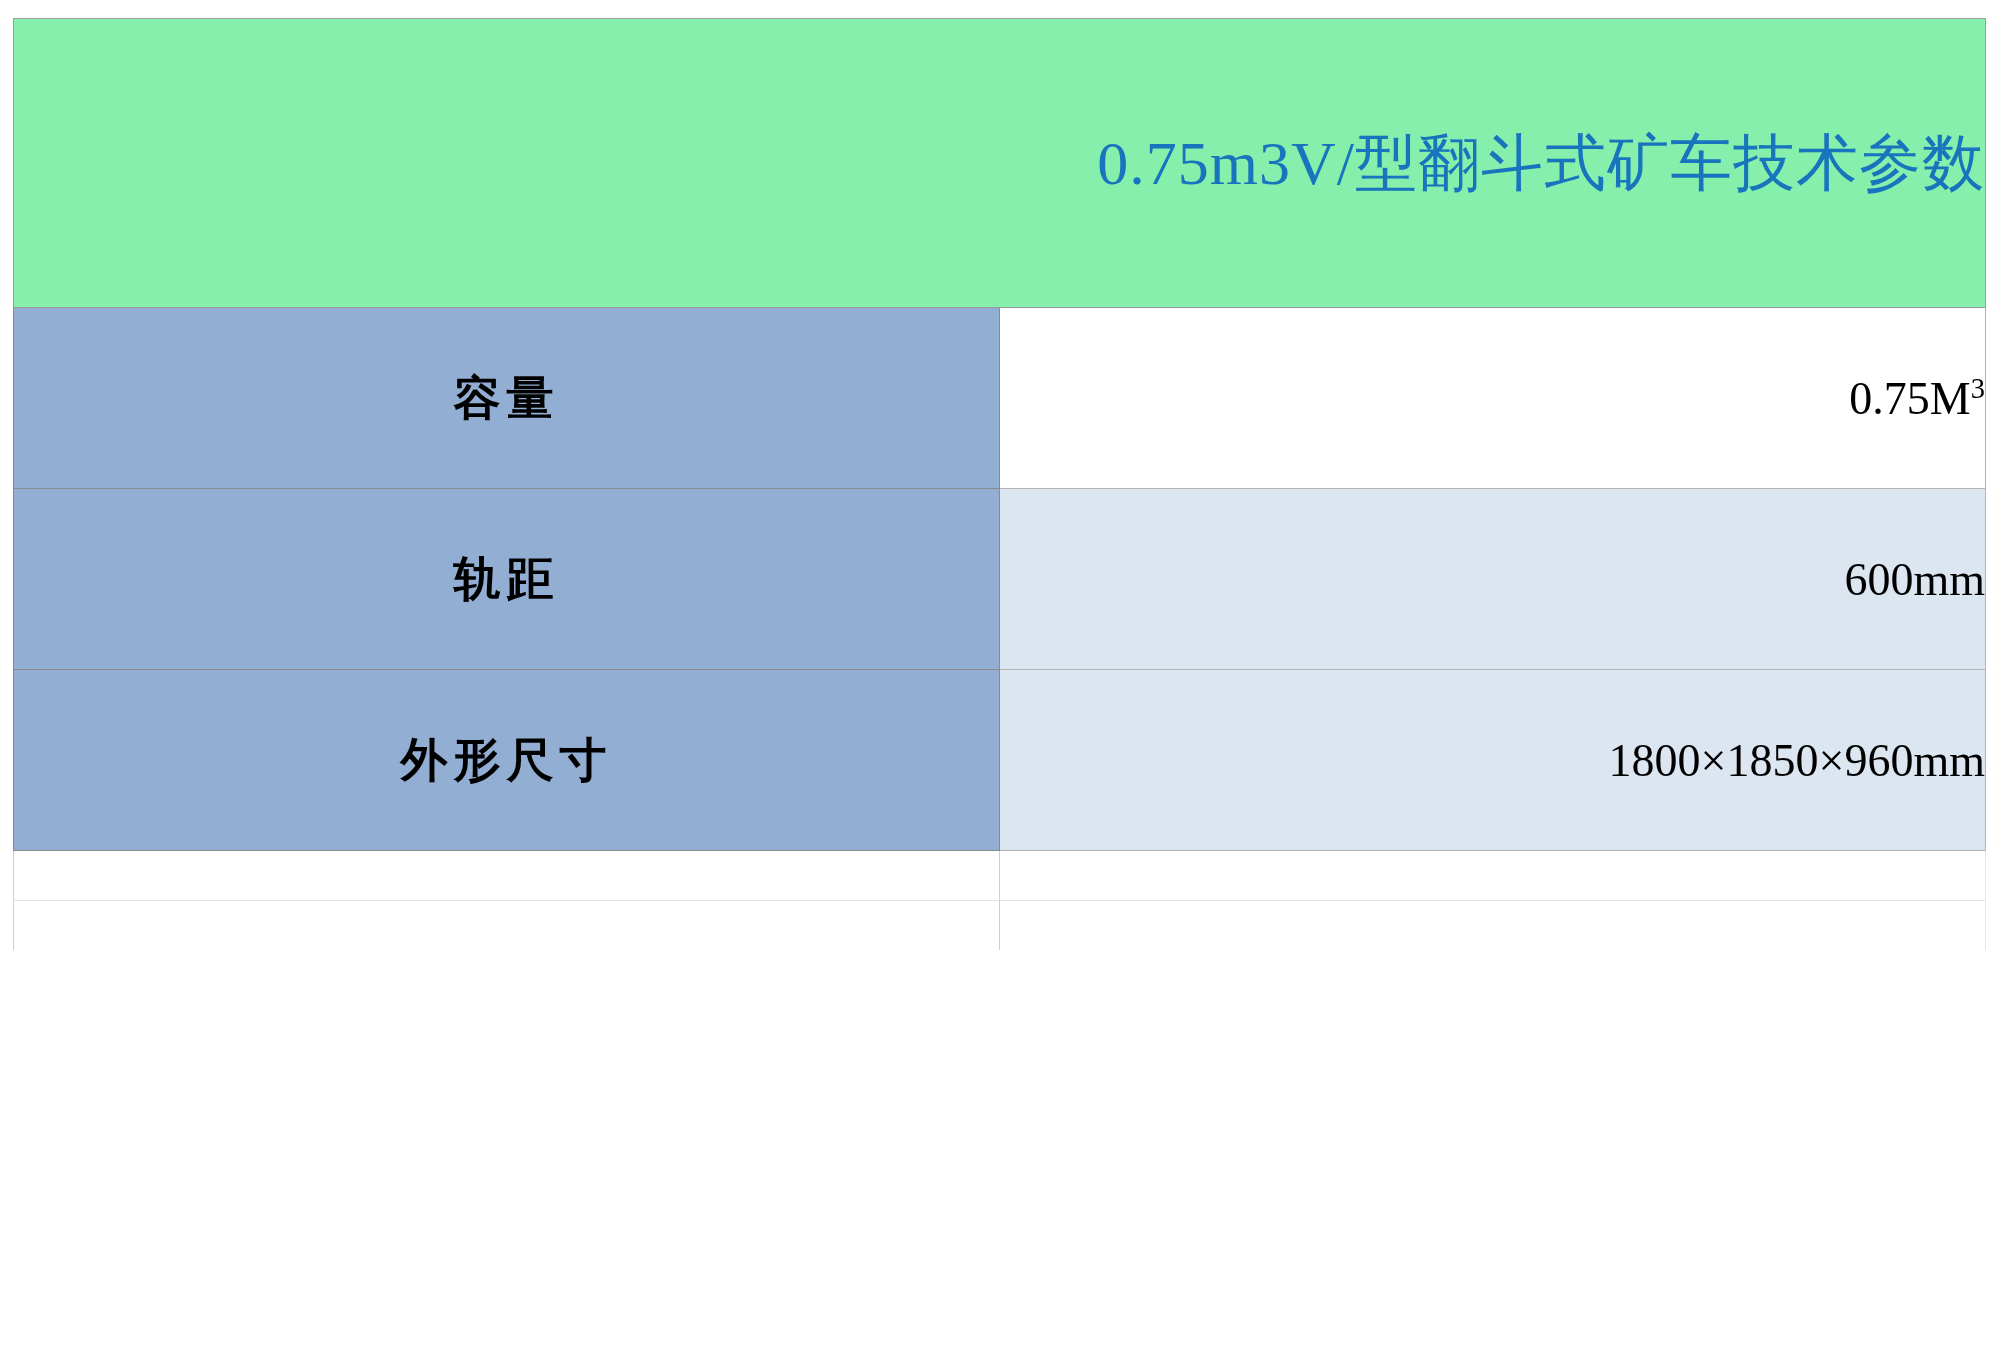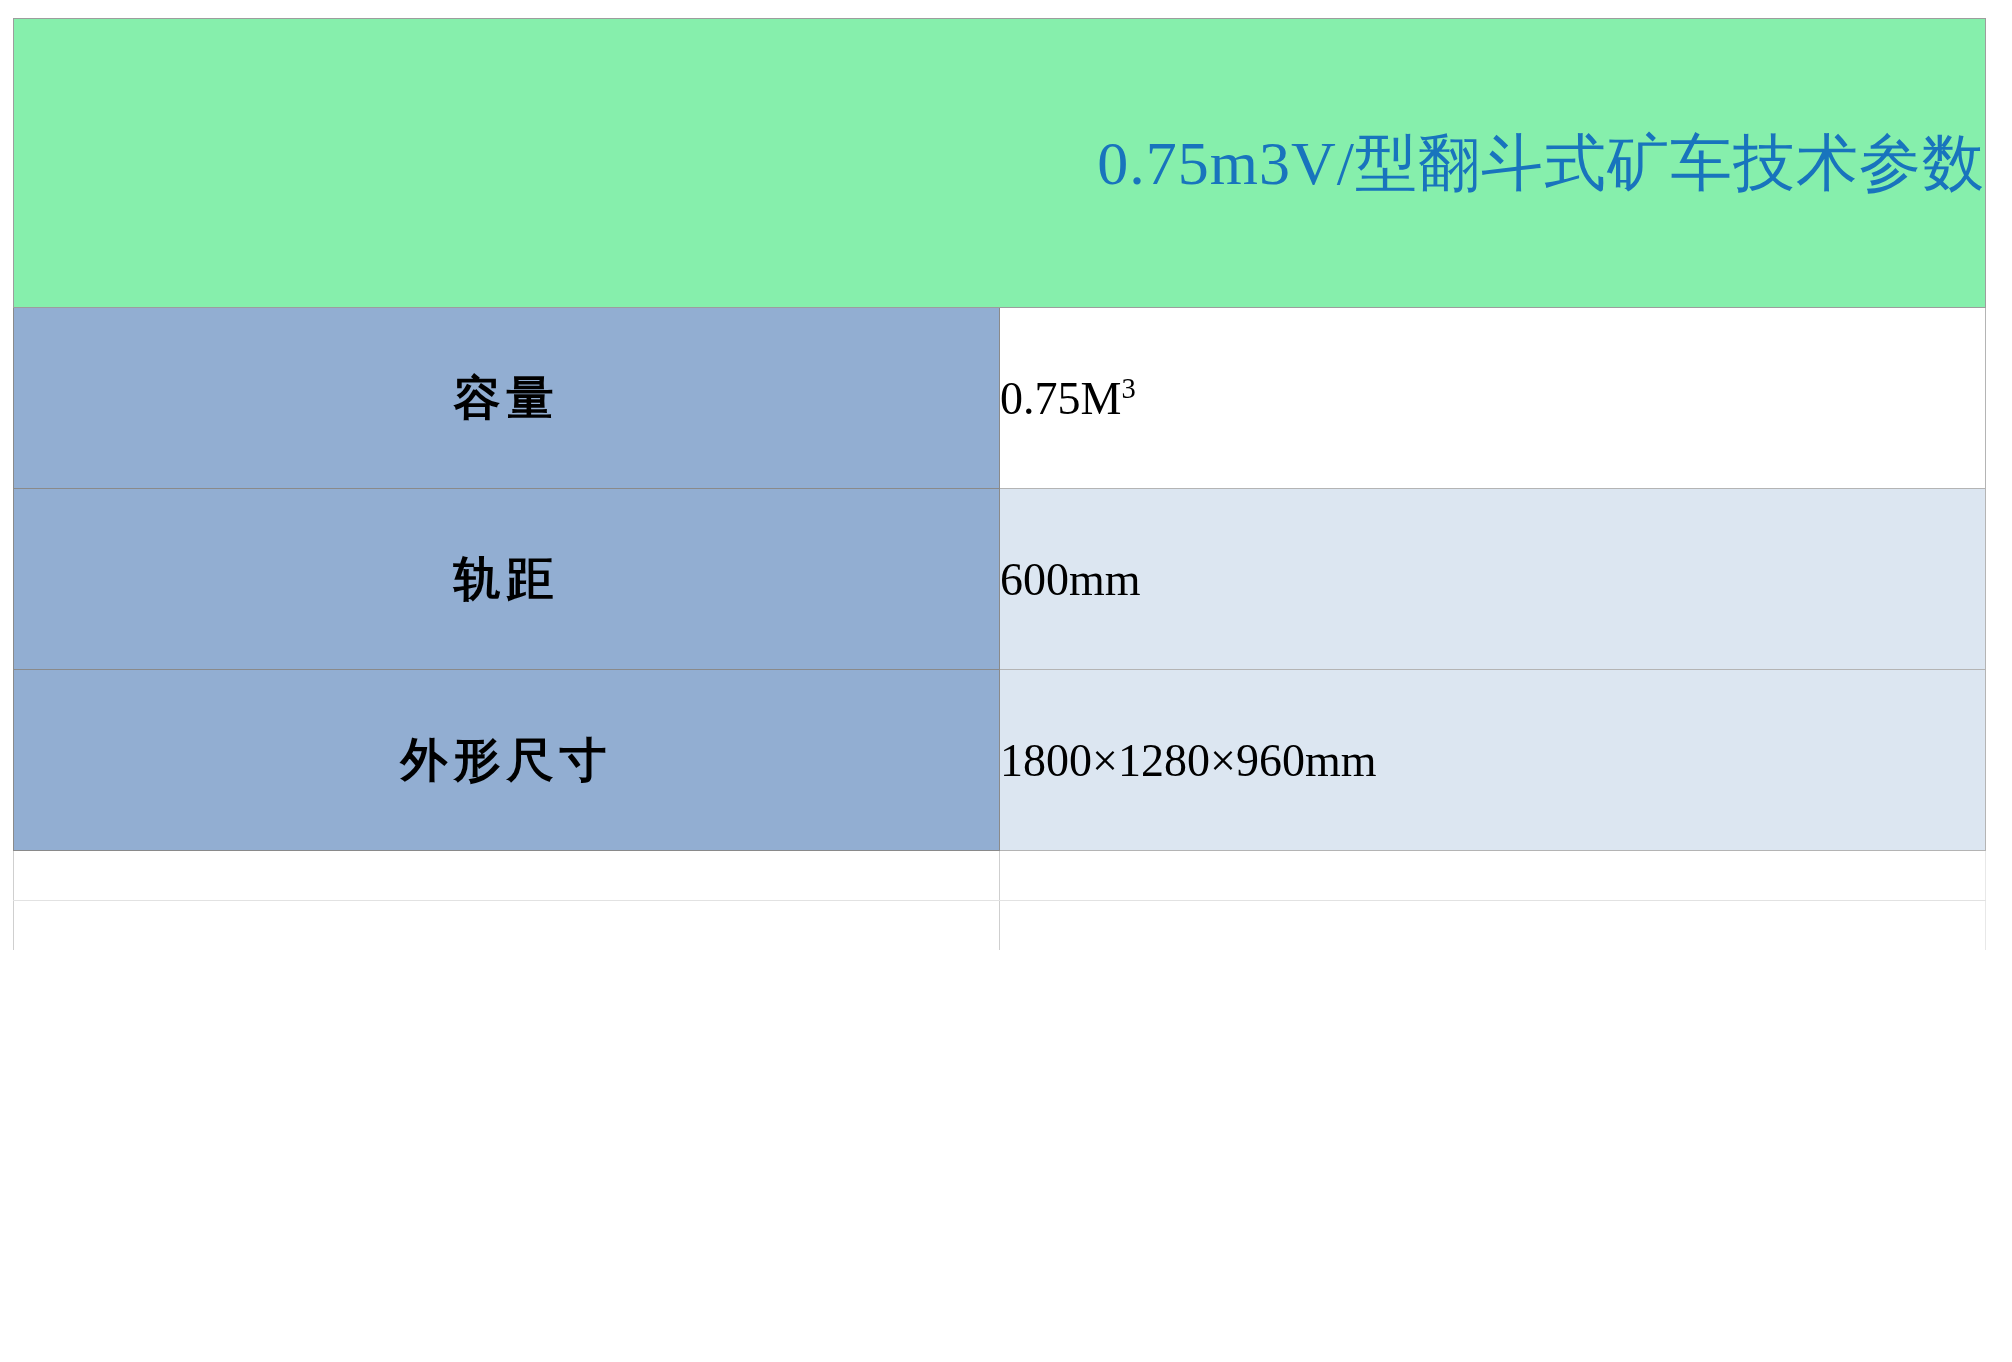--- a/index.html
+++ b/index.html
@@ -65,21 +65,21 @@
     text-align: center;
     font-size: 47px;
     font-weight: bold;
     color: #000000;
     letter-spacing: 6px;
     border: 1px solid #8a8a8a !important;
   }
 
   .value-cell {
     width: 1234px;
-    text-align: left;
+    text-align: right;
     font-size: 46px;
     color: #000000;
     background: #ffffff;
     border: 1px solid #b4b4b4 !important;
     font-family: "Liberation Serif", "DejaVu Serif", serif;
   }
   .value-cell.alt {
     background: #dce6f1;
   }
 
@@ -130,21 +130,21 @@
         </tr>
 
         <tr class="data-row">
           <td class="label-cell">轨距</td>
           <td class="value-cell alt"><span>600mm</span></td>
         </tr>
 
 
         <tr class="data-row">
           <td class="label-cell">外形尺寸</td>
-          <td class="value-cell alt"><span>1800×1280×960mm</span></td>
+          <td class="value-cell alt"><span>1800×1850×960mm</span></td>
         </tr>
 
 
         <tr class="blank-row">
           <td class="blank-cell-left"></td>
           <td class="blank-cell-right"></td>
         </tr>
         <tr class="blank-row blank-row-last">
           <td class="blank-cell-left"></td>
           <td class="blank-cell-right"></td>

